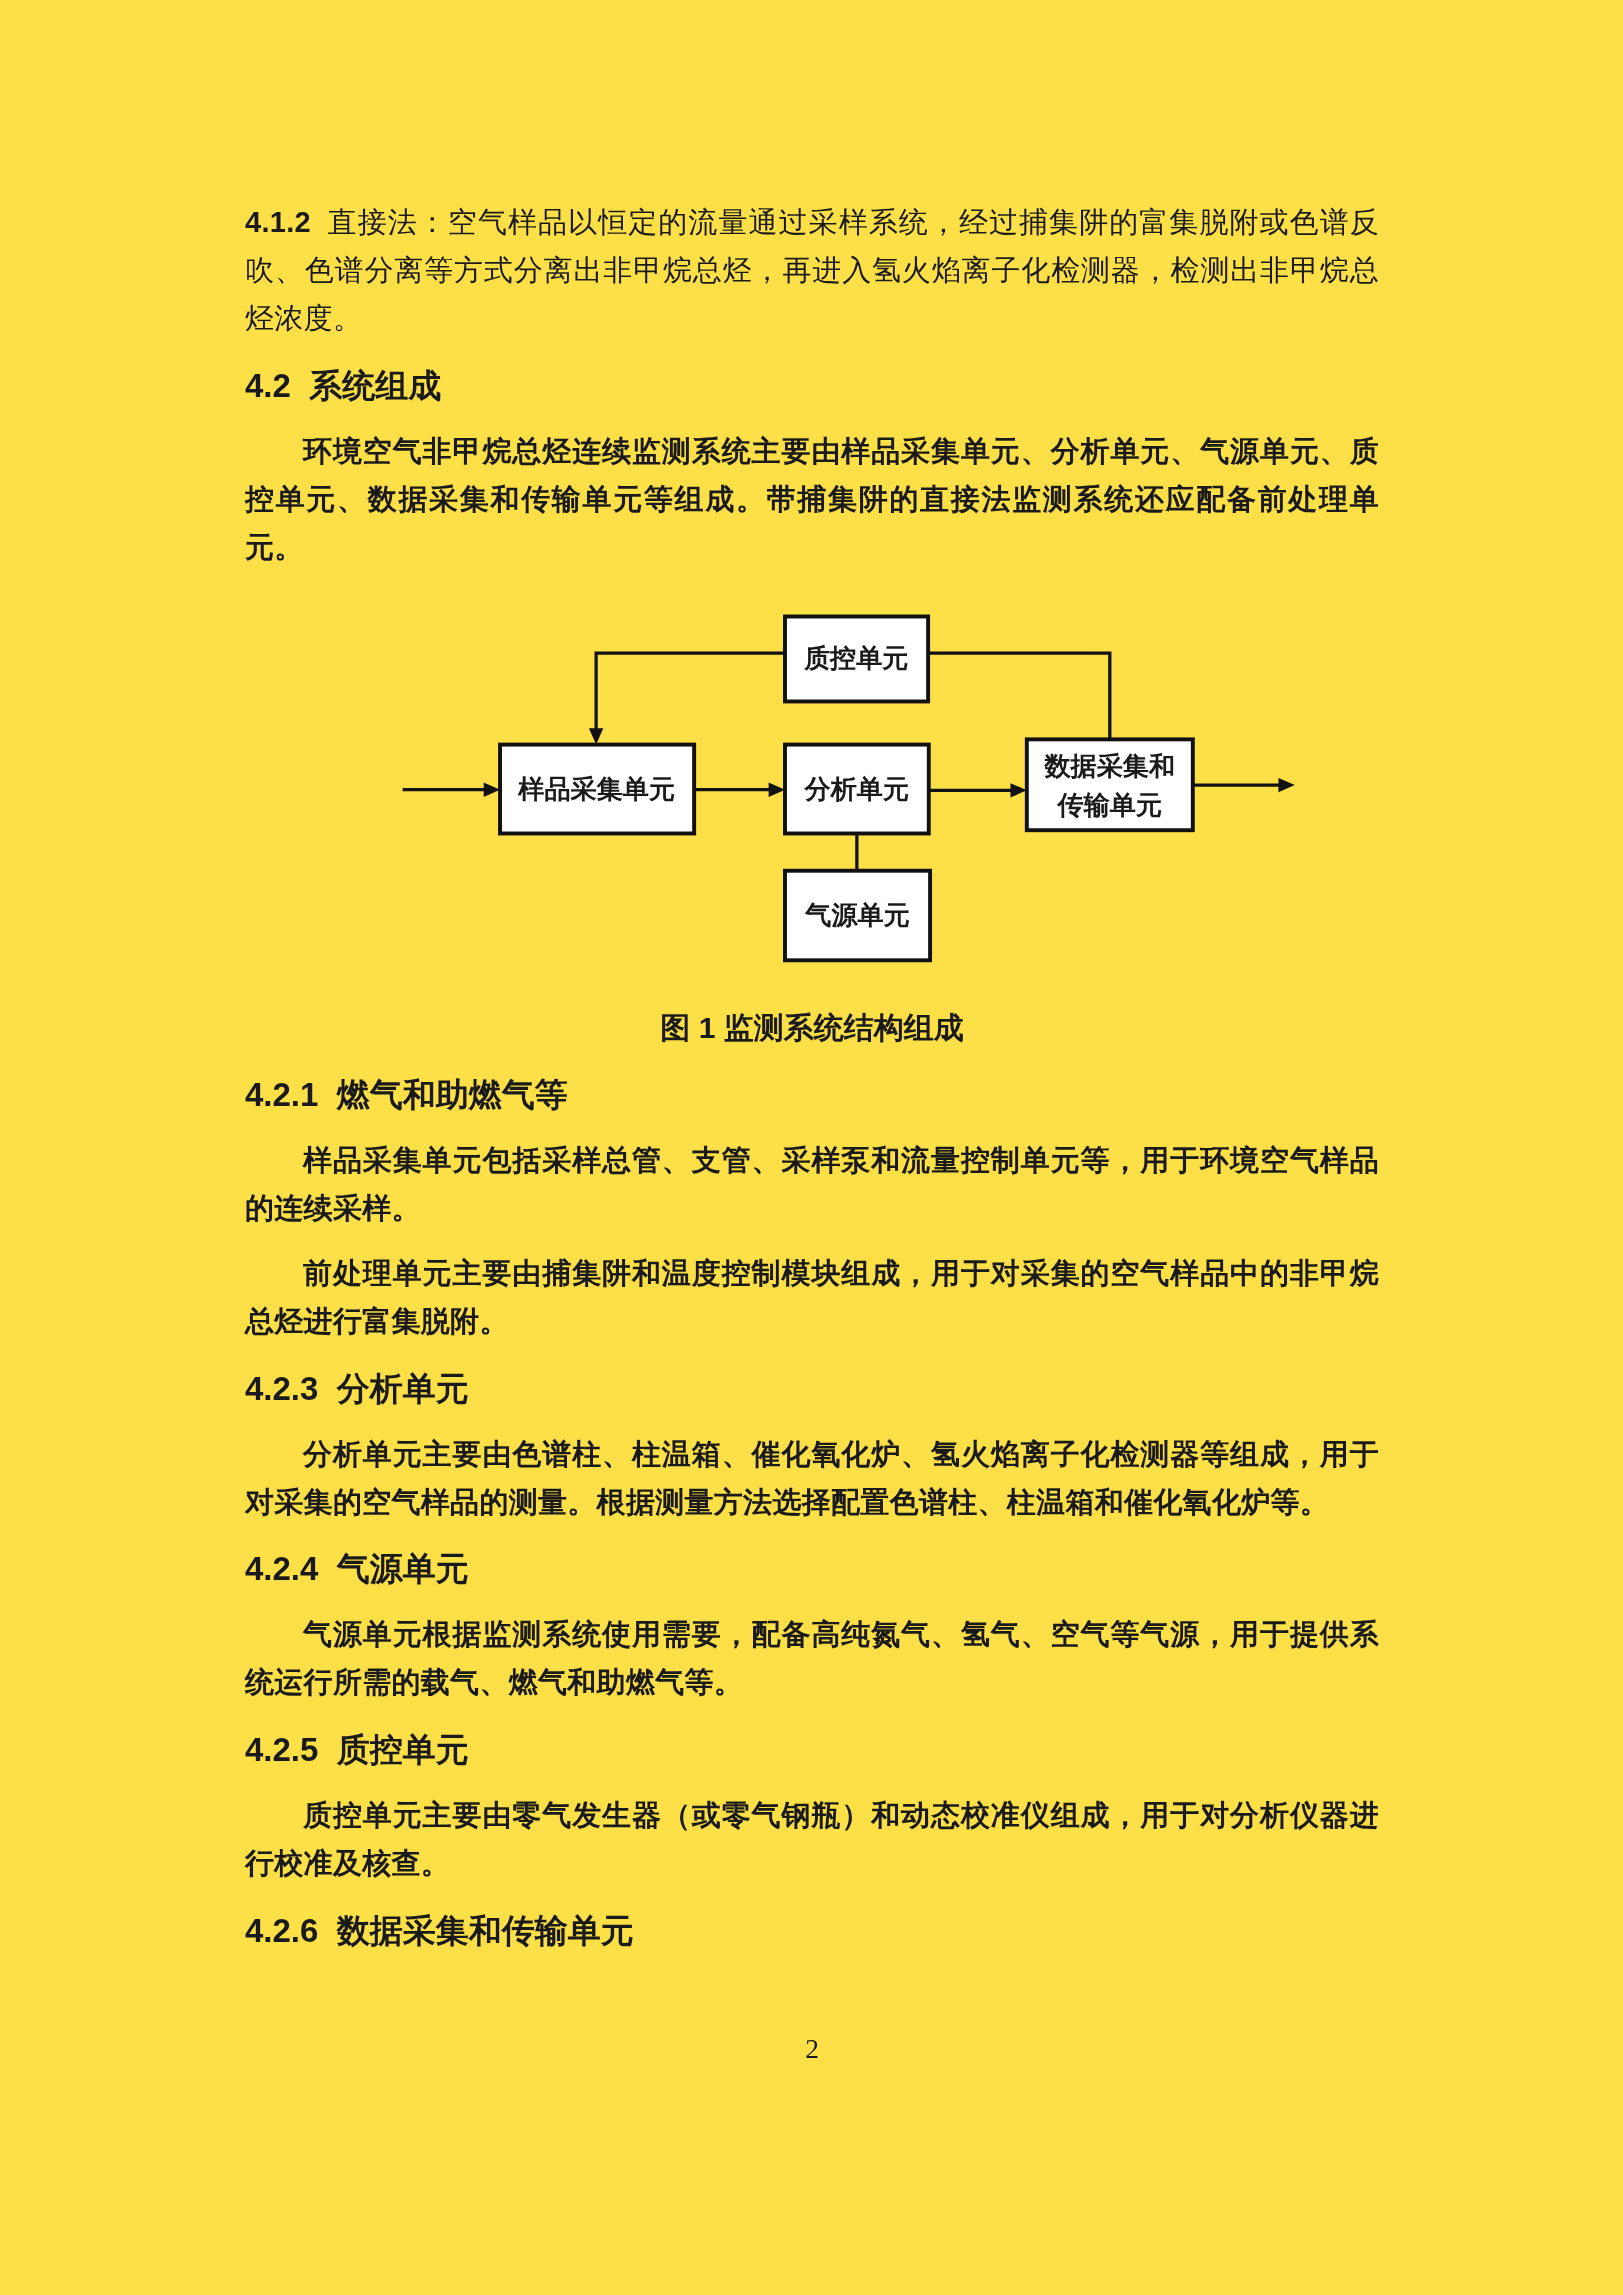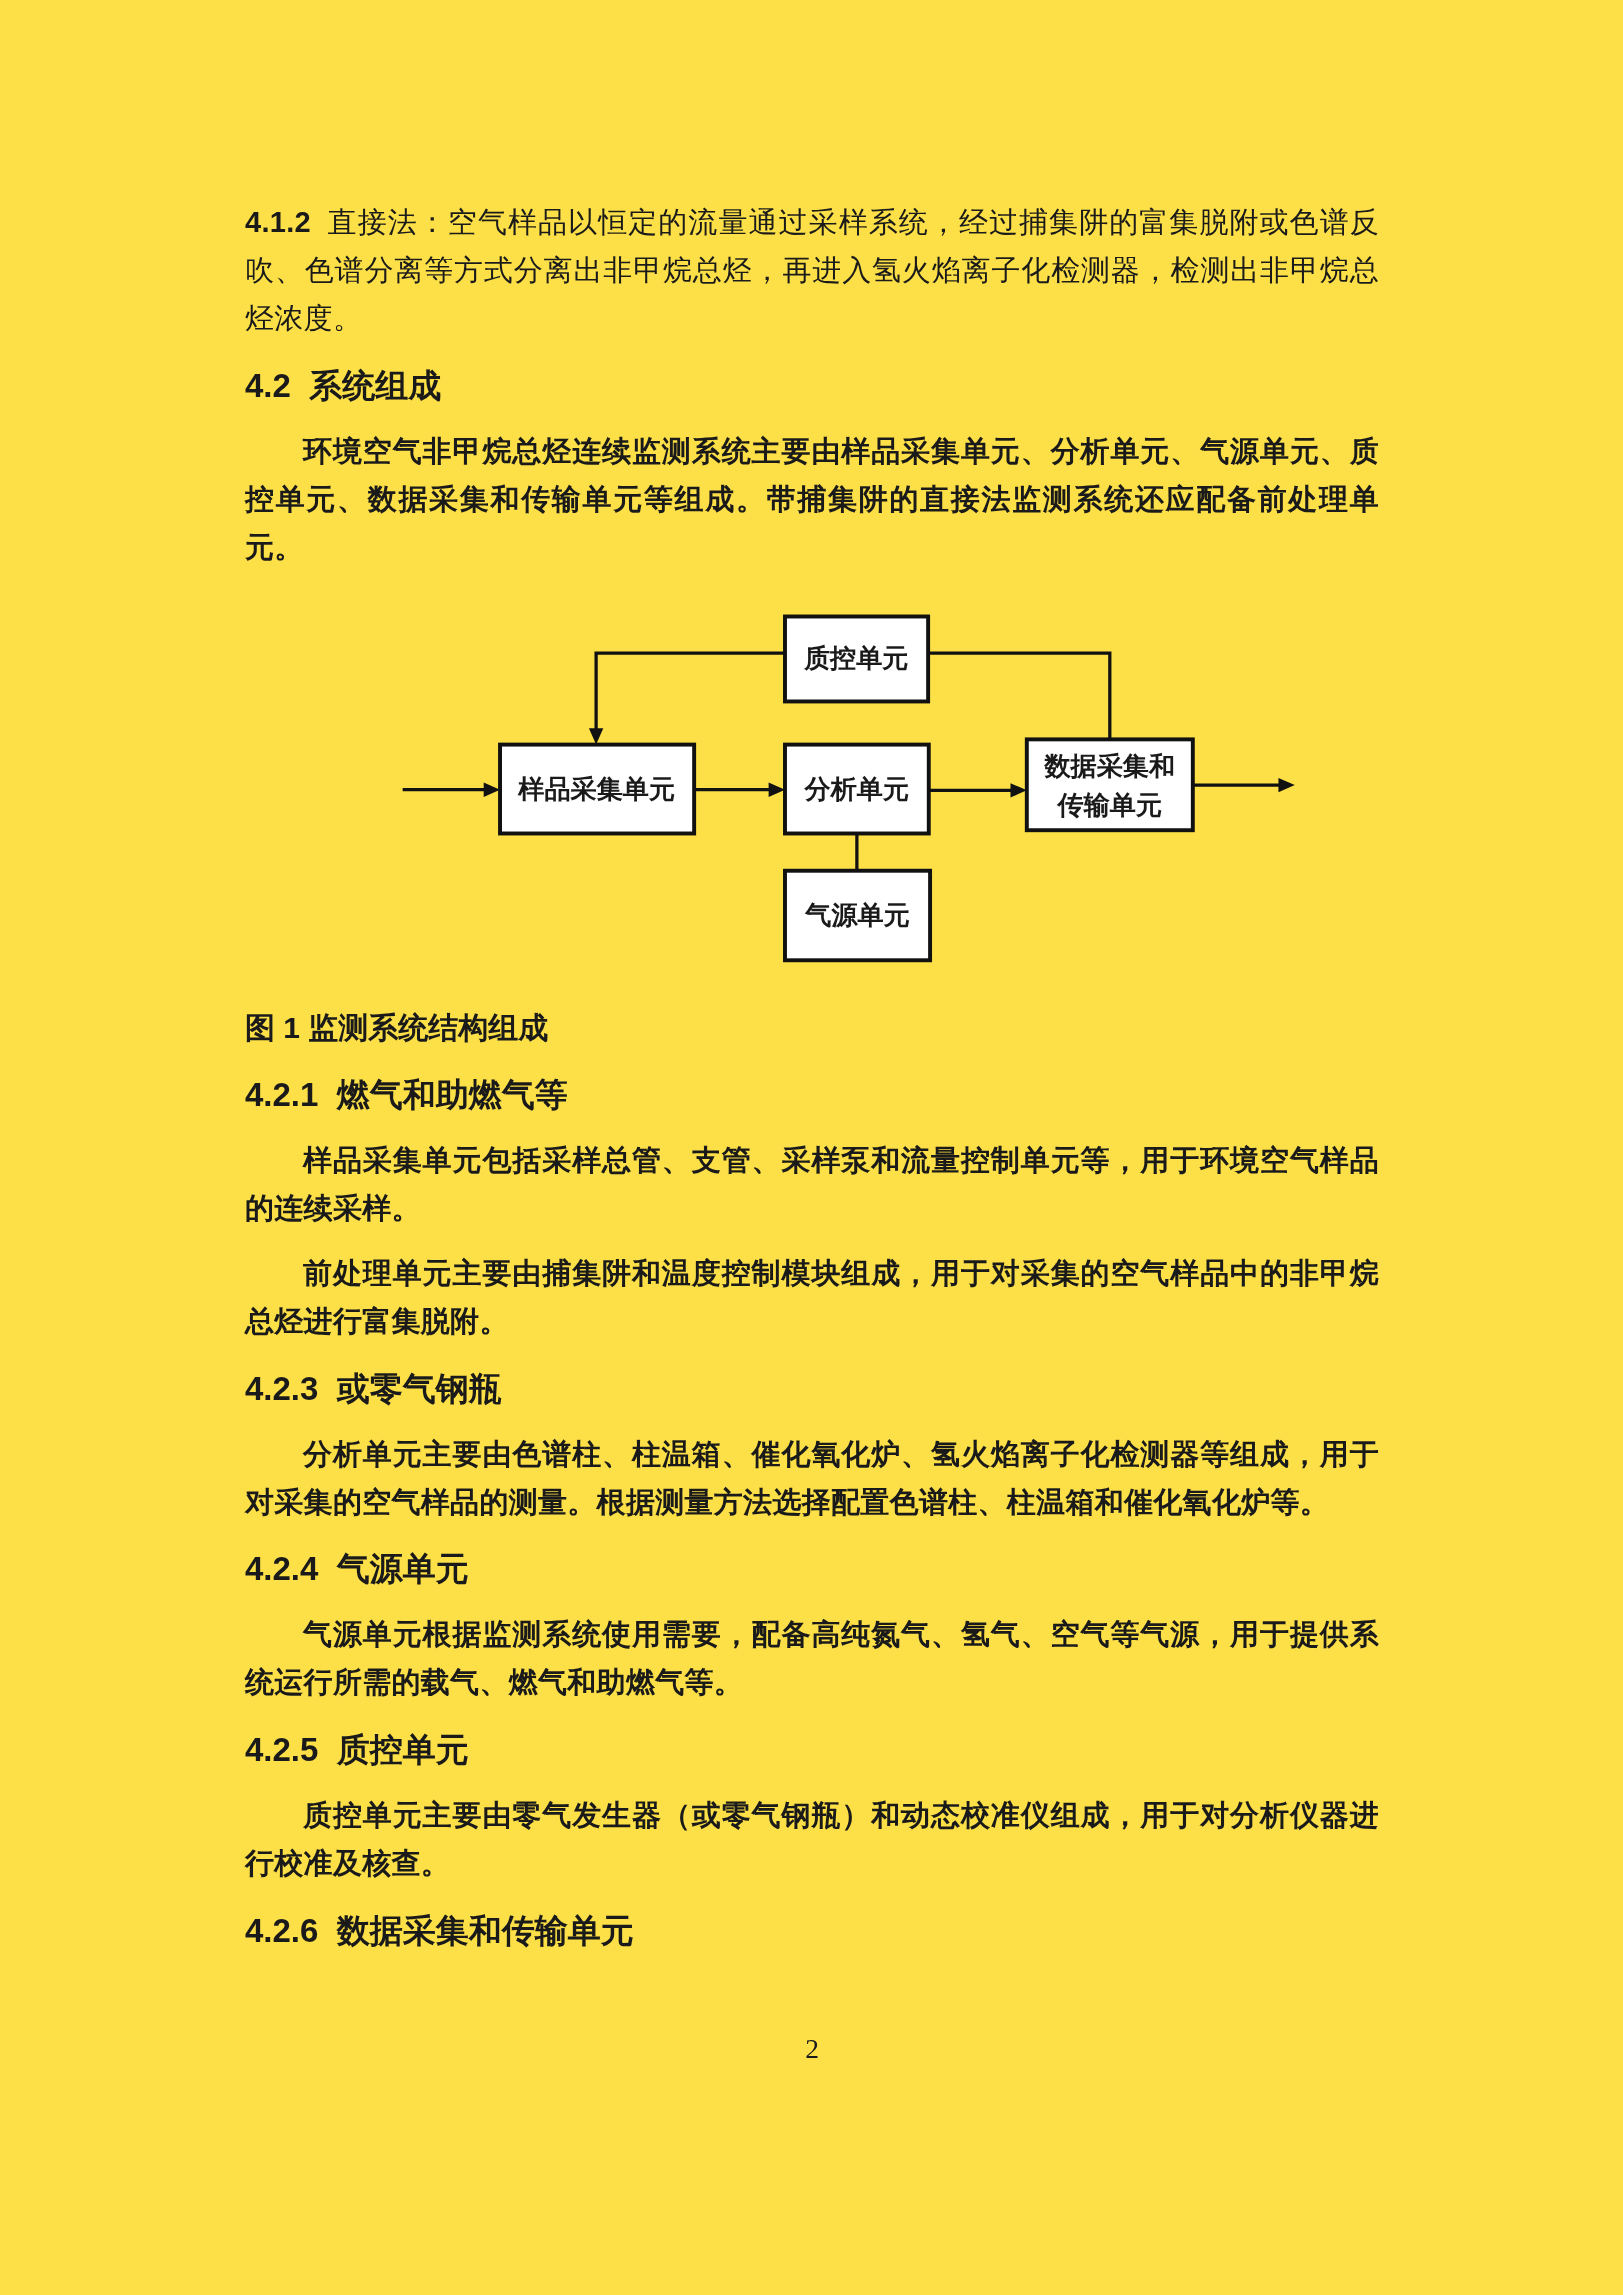--- a/index.html
+++ b/index.html
@@ -51,21 +51,21 @@
   figure.diagram-figure svg {
     display: block;
     margin-left: 148px;
   }
   figcaption.figure-caption {
     margin-top: 30px;
     font-family: "Liberation Sans", "DejaVu Sans", sans-serif;
     font-weight: 700;
     font-size: 30px;
     line-height: 48px;
-    text-align: left;
+    text-align: center;
     white-space: pre-wrap;
   }
   .flow-box {
     fill: #ffffff;
     stroke: #111111;
     stroke-width: 6;
   }
   .flow-line {
     fill: none;
     stroke: #111111;
@@ -138,21 +138,21 @@
         <text class="flow-label" x="1310" y="1330">气源单元</text>
       </svg>
       <figcaption class="figure-caption">图 1 监测系统结构组成</figcaption>
     </figure>
 
     <h3 class="sec-heading">4.2.1  燃气和助燃气等</h3>
     <p class="body-para indent">样品采集单元包括采样总管、支管、采样泵和流量控制单元等，用于环境空气样品的连续采样。</p>
 
     <p class="body-para indent">前处理单元主要由捕集阱和温度控制模块组成，用于对采集的空气样品中的非甲烷总烃进行富集脱附。</p>
 
-    <h3 class="sec-heading">4.2.3  或零气钢瓶</h3>
+    <h3 class="sec-heading">4.2.3  分析单元</h3>
     <p class="body-para indent">分析单元主要由色谱柱、柱温箱、催化氧化炉、氢火焰离子化检测器等组成，用于对采集的空气样品的测量。根据测量方法选择配置色谱柱、柱温箱和催化氧化炉等。</p>
 
     <h3 class="sec-heading">4.2.4  气源单元</h3>
     <p class="body-para indent">气源单元根据监测系统使用需要，配备高纯氮气、氢气、空气等气源，用于提供系统运行所需的载气、燃气和助燃气等。</p>
 
     <h3 class="sec-heading">4.2.5  质控单元</h3>
     <p class="body-para indent">质控单元主要由零气发生器（或零气钢瓶）和动态校准仪组成，用于对分析仪器进行校准及核查。</p>
 
     <h3 class="sec-heading">4.2.6  数据采集和传输单元</h3>
 

